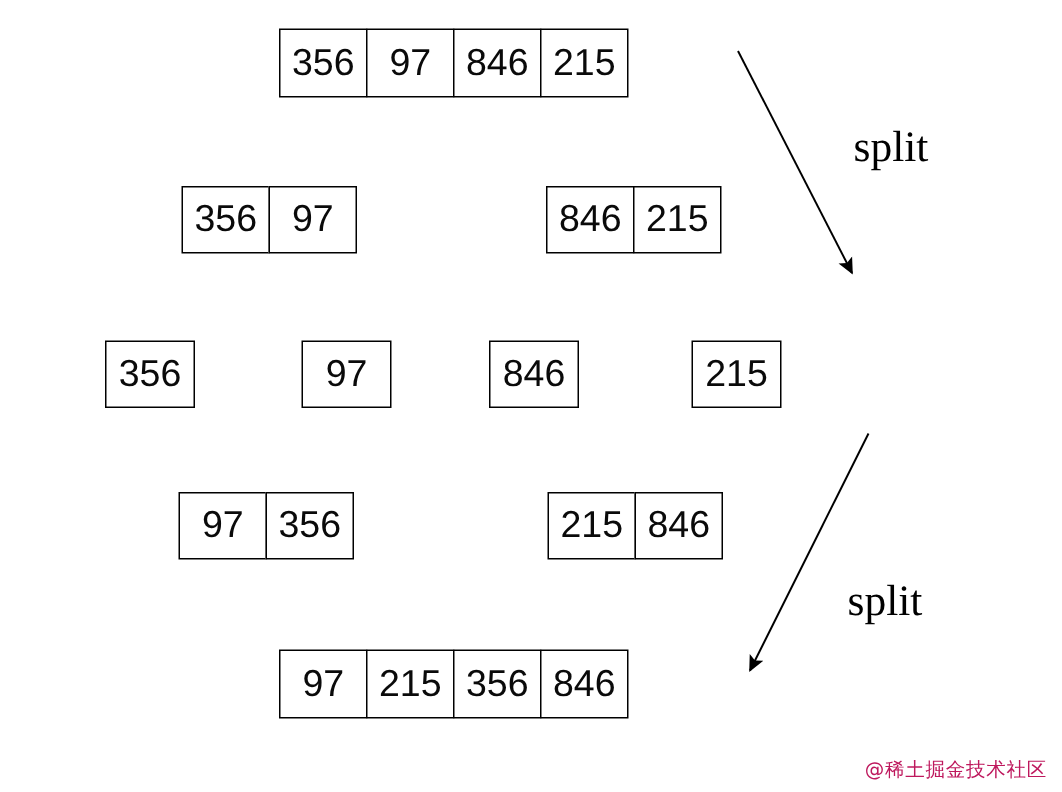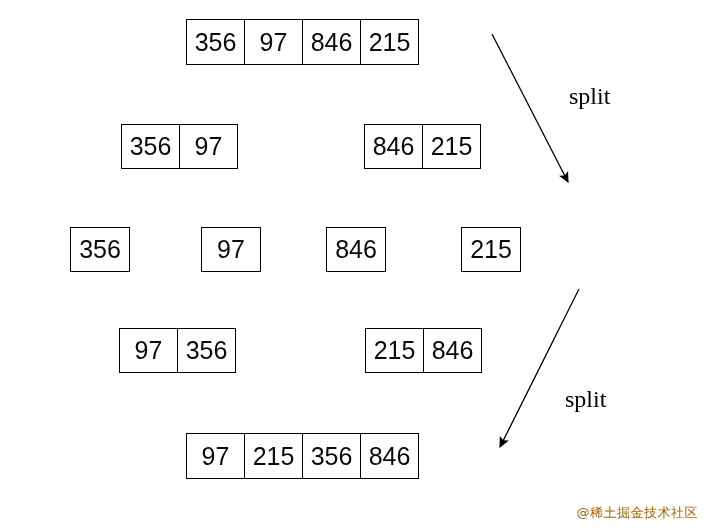--- a/index.html
+++ b/index.html
@@ -52,42 +52,42 @@
     justify-content: center;
     font-family: "Liberation Sans", sans-serif;
     font-size: 25px;
     color: #0a0a0a;
     background: #ffffff;
   }
   
   .step-label {
     position: absolute;
     font-family: "Liberation Serif", serif;
-    font-size: 24px;
+    font-size: 29px;
     color: #000000;
     white-space: nowrap;
     line-height: 1;
   }
   
   .arrow-svg {
     position: absolute;
     left: 0;
     top: 0;
     width: 708px;
     height: 528px;
     pointer-events: none;
   }
   
   .watermark {
     position: absolute;
     right: 10px;
     bottom: 6px;
     font-family: "DejaVu Sans", sans-serif;
     font-size: 13px;
-    color: #a16207;
+    color: #be185d;
     letter-spacing: 0.5px;
     white-space: nowrap;
   }
 </style>
 </head>
 <body>
 
 <div id="canvas">
 
   <div class="array-row" style="left:186px; top:19px;">

